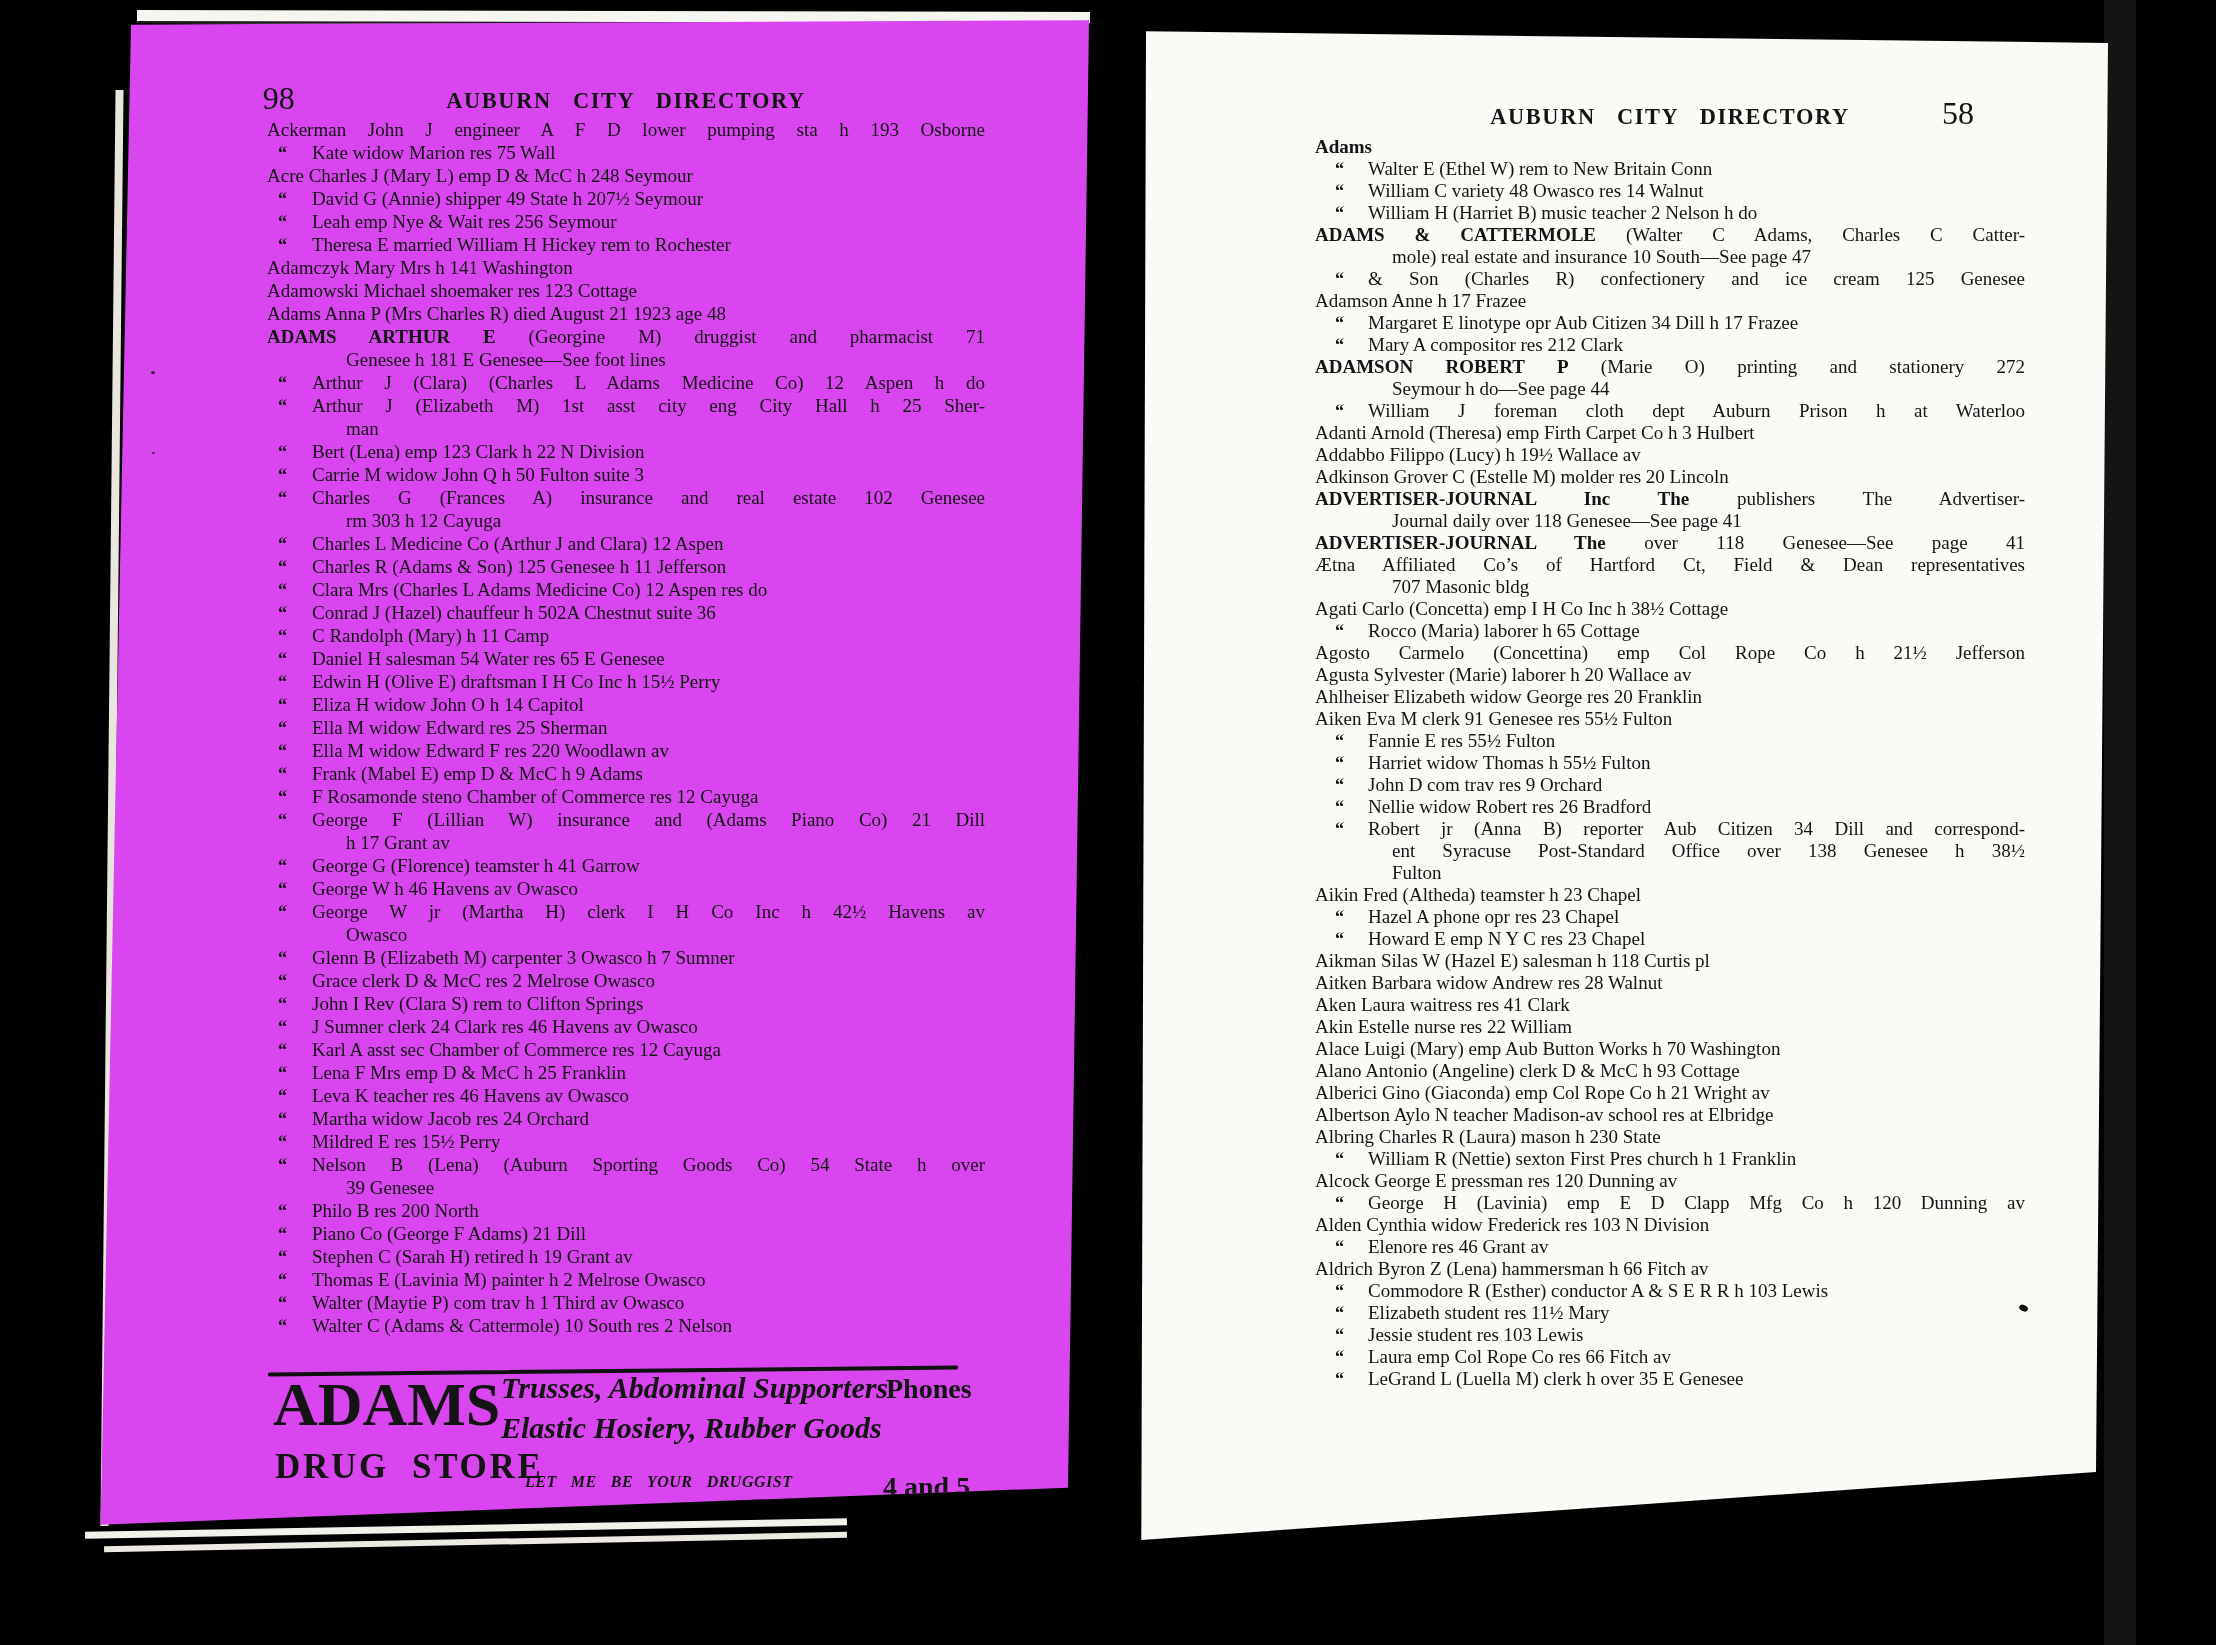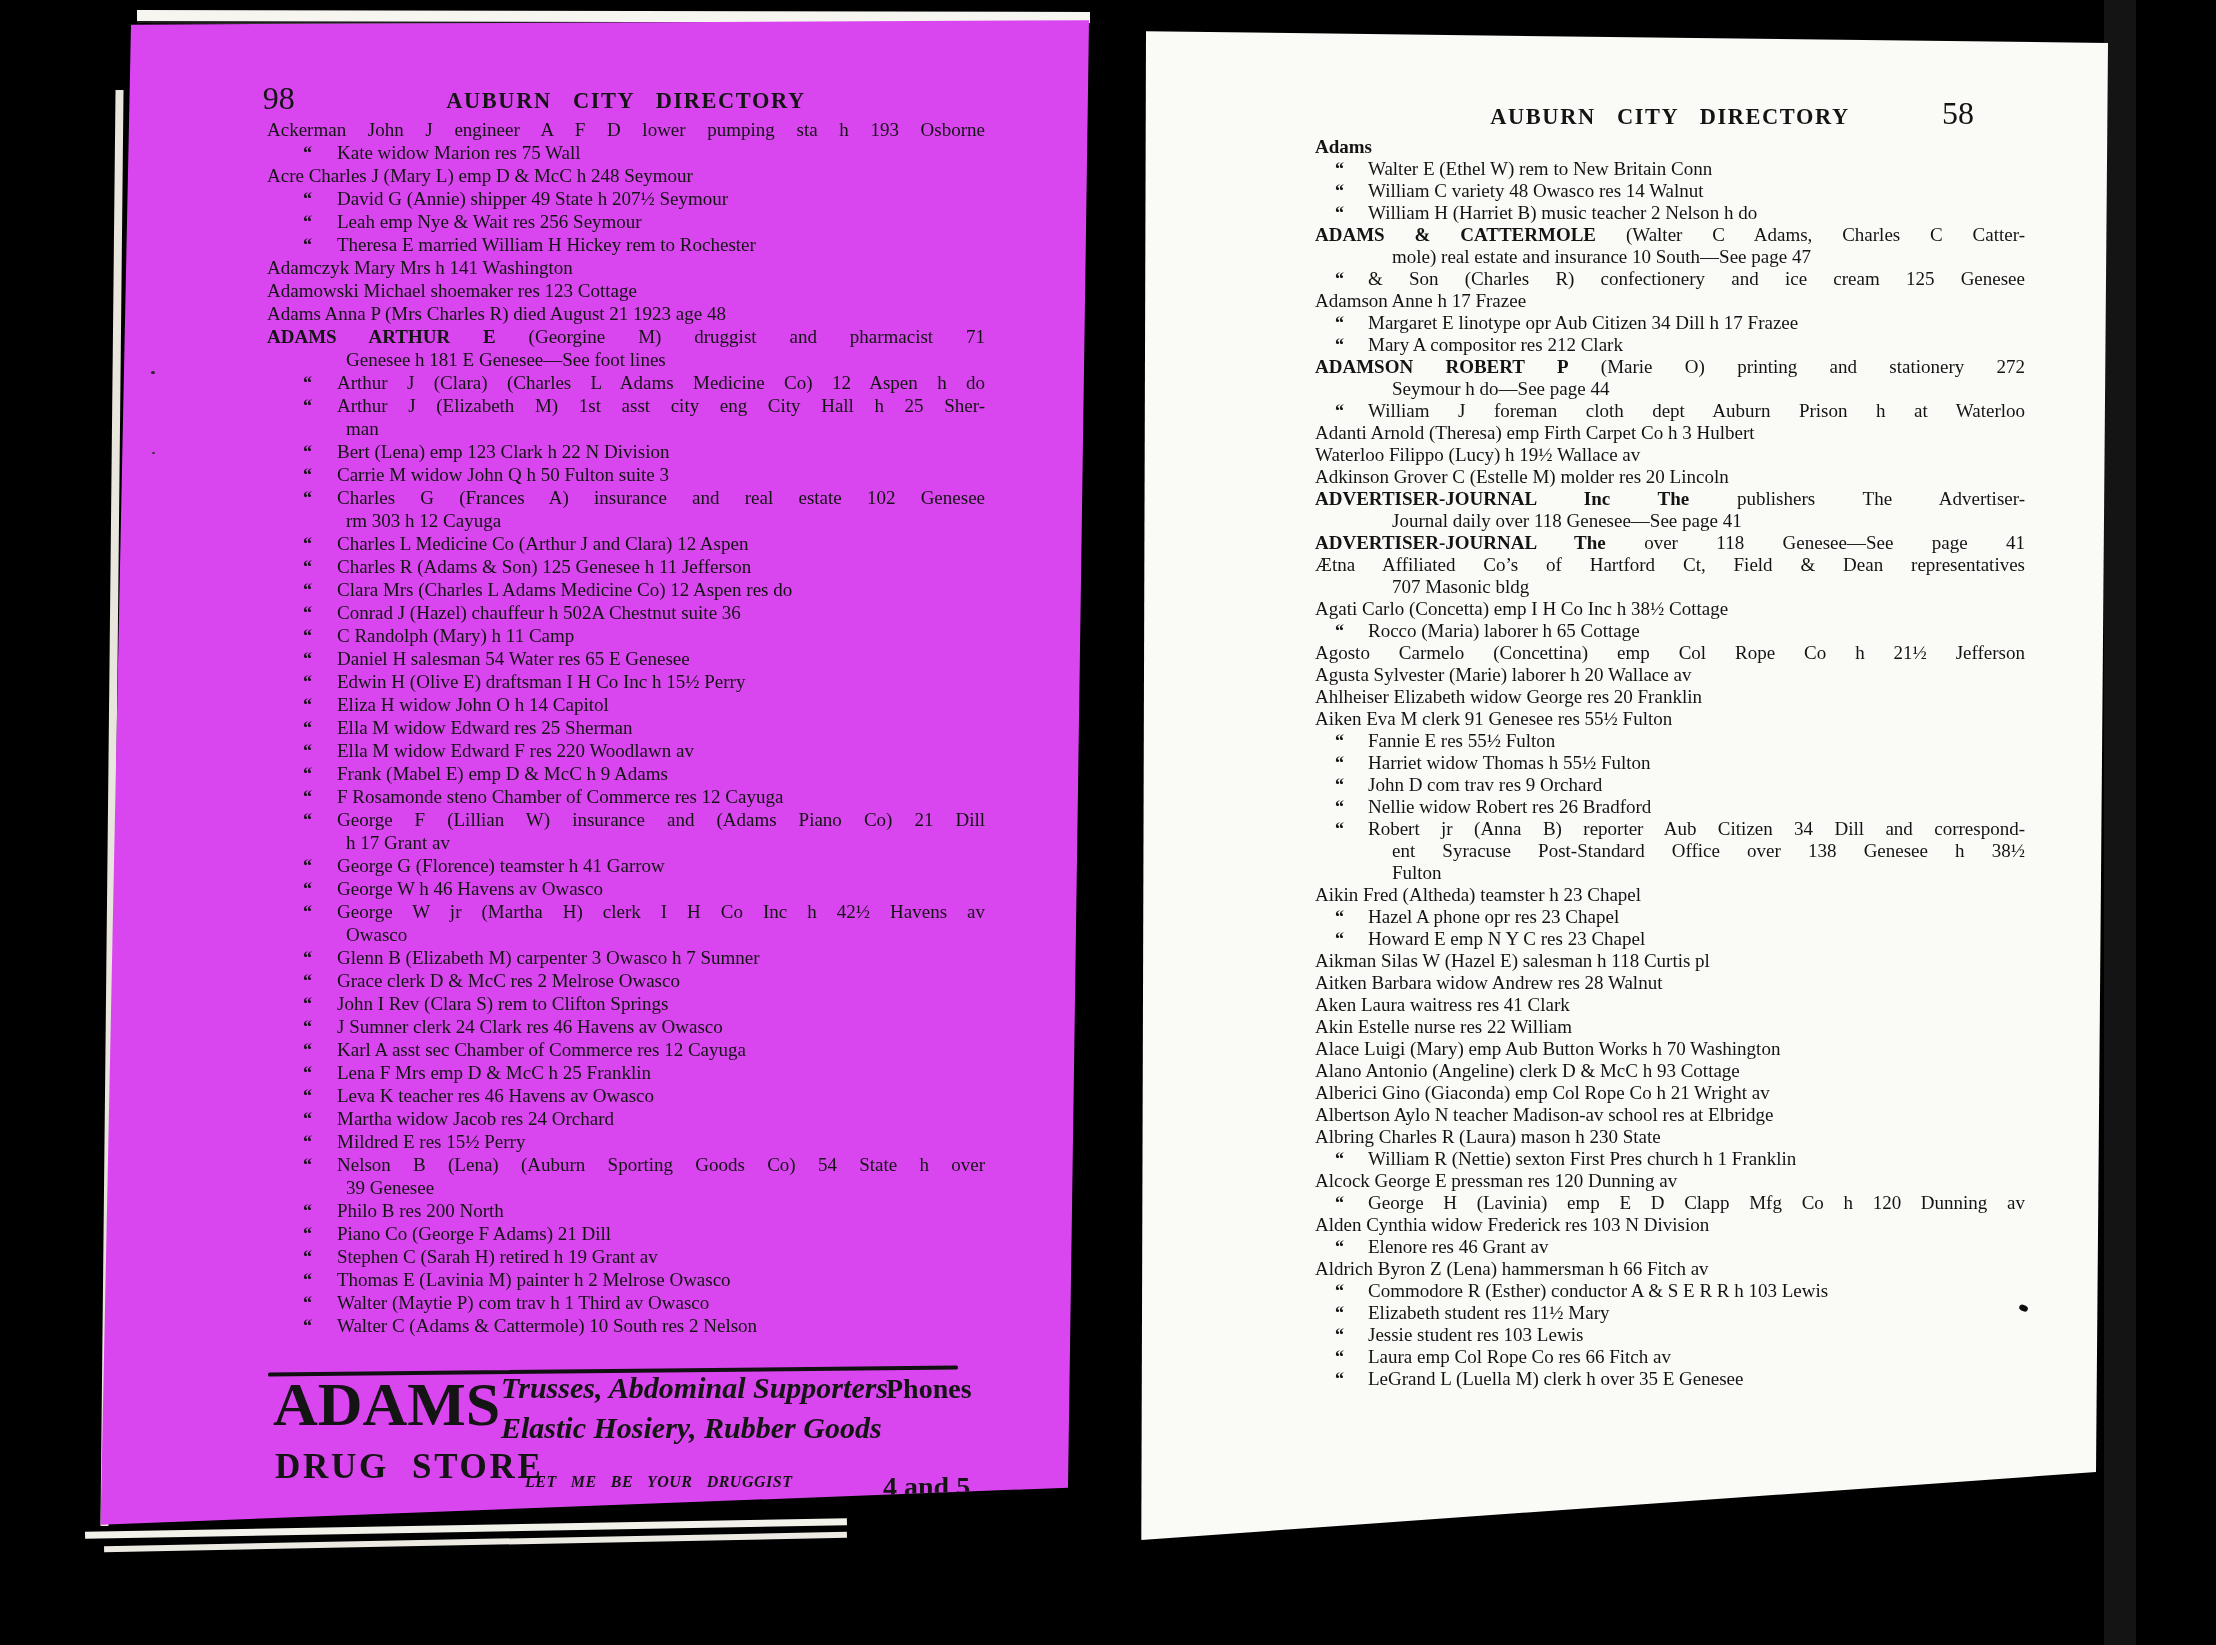--- a/index.html
+++ b/index.html
@@ -43,21 +43,21 @@
 
   .lines{position:absolute;}
   .page-left .lines{left:168px;top:107px;width:718px;}
   .page-right .lines{left:178px;top:109px;width:710px;}
   .dl{
     white-space:nowrap;font-size:19px;
     overflow:visible;
   }
   .page-left .dl{line-height:23px;height:23px;}
   .page-right .dl{line-height:22px;height:22px;}
-  .page-left .dl.i1{margin-left:36px;}
+  .page-left .dl.i1{margin-left:11px;}
   .page-left .dl.i2{margin-left:79px;}
   .page-right .dl.i1{margin-left:20px;}
   .page-right .dl.i2{margin-left:77px;}
   .dl.just{white-space:normal;text-align:justify;text-align-last:justify;}
   .q{display:inline-block;font-weight:bold;font-size:0.95em;}
   .page-left .q{width:34px;}
   .page-right .q{width:33px;}
   .bld{font-weight:bold;}
 
   .ad{position:absolute;left:0;top:0;width:100%;}
@@ -171,21 +171,21 @@
       <div class="dl i0 just"><span class="bld">ADAMS &amp; CATTERMOLE</span> (Walter C Adams, Charles C Catter-</div>
       <div class="dl i2">mole) real estate and insurance 10 South—See page 47</div>
       <div class="dl i1 just"><span class="q">“</span>&amp; Son (Charles R) confectionery and ice cream 125 Genesee</div>
       <div class="dl i0">Adamson Anne h 17 Frazee</div>
       <div class="dl i1"><span class="q">“</span>Margaret E linotype opr Aub Citizen 34 Dill h 17 Frazee</div>
       <div class="dl i1"><span class="q">“</span>Mary A compositor res 212 Clark</div>
       <div class="dl i0 just"><span class="bld">ADAMSON ROBERT P</span> (Marie O) printing and stationery 272</div>
       <div class="dl i2">Seymour h do—See page 44</div>
       <div class="dl i1 just"><span class="q">“</span>William J foreman cloth dept Auburn Prison h at Waterloo</div>
       <div class="dl i0">Adanti Arnold (Theresa) emp Firth Carpet Co h 3 Hulbert</div>
-      <div class="dl i0">Waterloo Filippo (Lucy) h 19½ Wallace av</div>
+      <div class="dl i0">Addabbo Filippo (Lucy) h 19½ Wallace av</div>
       <div class="dl i0">Adkinson Grover C (Estelle M) molder res 20 Lincoln</div>
       <div class="dl i0 just"><span class="bld">ADVERTISER-JOURNAL Inc The</span> publishers The Advertiser-</div>
       <div class="dl i2">Journal daily over 118 Genesee—See page 41</div>
       <div class="dl i0 just"><span class="bld">ADVERTISER-JOURNAL The</span> over 118 Genesee—See page 41</div>
       <div class="dl i0 just">Ætna Affiliated Co’s of Hartford Ct, Field &amp; Dean representatives</div>
       <div class="dl i2">707 Masonic bldg</div>
       <div class="dl i0">Agati Carlo (Concetta) emp I H Co Inc h 38½ Cottage</div>
       <div class="dl i1"><span class="q">“</span>Rocco (Maria) laborer h 65 Cottage</div>
       <div class="dl i0 just">Agosto Carmelo (Concettina) emp Col Rope Co h 21½ Jefferson</div>
       <div class="dl i0">Agusta Sylvester (Marie) laborer h 20 Wallace av</div>

